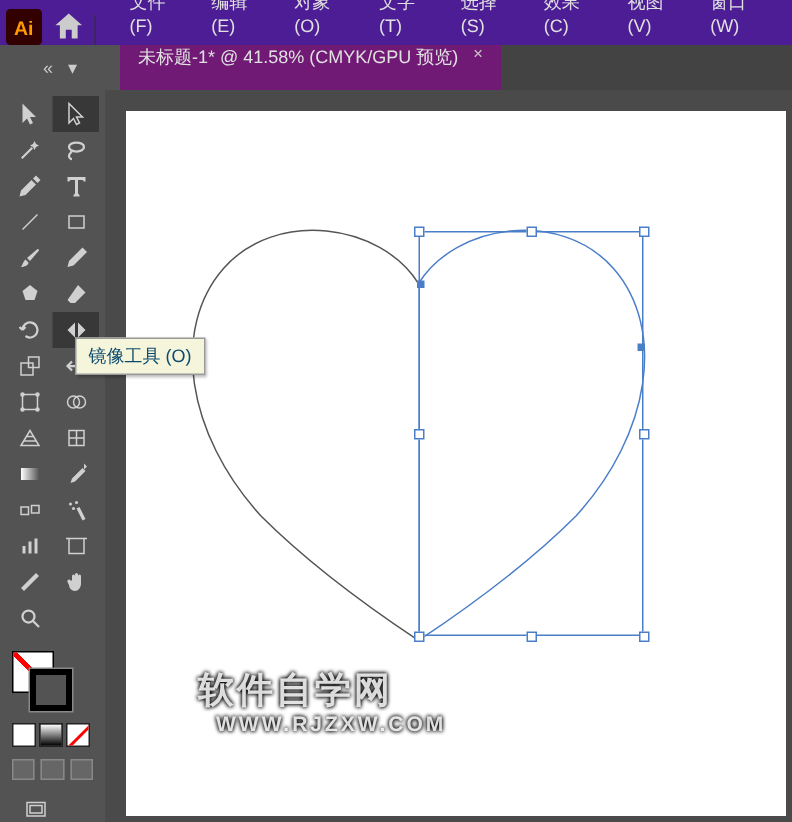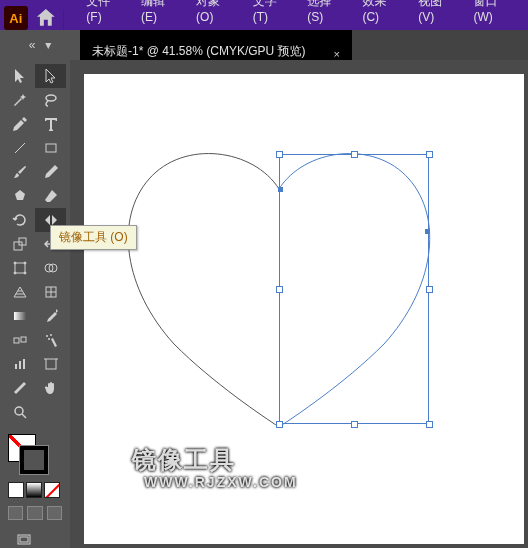--- a/index.html
+++ b/index.html
@@ -4,21 +4,21 @@
 <style>
 *{margin:0;padding:0;box-sizing:border-box;font-family:"Microsoft YaHei",Arial,sans-serif;user-select:none}
 body{width:528px;height:548px;background:#4a4a4a;overflow:hidden;position:relative}
 .top-bar{height:30px;background:#4c1d95;display:flex;align-items:flex-end;padding:0 4px;gap:2px}
 .logo{width:24px;height:24px;background:#330000;color:#ff9a00;font-weight:bold;font-size:13px;display:flex;align-items:center;justify-content:center;border-radius:3px;margin-right:4px}
 .home-icon{width:24px;height:24px;display:flex;align-items:center;justify-content:center;color:#ccc}
 .menu-bar{display:flex;gap:0;margin-left:8px}
 .menu-item{color:#e0e0e0;font-size:12px;padding:6px 8px;cursor:pointer}
 .divider-v{width:1px;height:20px;background:#333;margin:0 4px}
 .doc-tab-bar{height:30px;background:#434343;display:flex;align-items:center;padding-left:80px}
-.doc-tab{height:30px;background:#000000;display:flex;align-items:flex-end;padding:0 12px;color:#e0e0e0;font-size:12px;gap:28px}
+.doc-tab{height:30px;background:#701a75;display:flex;align-items:flex-start;padding:0 12px;color:#e0e0e0;font-size:12px;gap:10px}
 .close-x{color:#ccc;font-size:11px;cursor:pointer}
 .control-strip{position:absolute;top:30px;left:0;width:80px;height:30px;background:#535353;display:flex;align-items:center;justify-content:center;gap:10px}
 .ctrl-btn{color:#ccc;font-size:12px;cursor:pointer}
 .toolbox{position:absolute;left:0;top:60px;width:70px;background:#535353;padding:4px;display:flex;flex-direction:column;gap:0}
 .tool-row{display:flex;gap:0}
 .tool{width:31px;height:24px;display:flex;align-items:center;justify-content:center;color:#d0d0d0;cursor:pointer;position:relative}
 .tool.active{background:#383838}
 .tool svg{width:16px;height:16px}
 .color-swatches{padding:6px 4px;display:flex;flex-direction:column;gap:4px}
 .swatch-big{position:relative;width:40px;height:40px;margin:4px 0}
@@ -33,21 +33,21 @@
 .mini-sw.none::after{content:"";position:absolute;width:24px;height:2px;background:red;transform:rotate(-45deg);top:7px;left:-4px}
 .mode-btns{display:flex;gap:4px;padding:4px 0}
 .mode-btn{width:18px;height:14px;border:1px solid #888;background:#666}
 .canvas-area{position:absolute;left:70px;top:60px;right:0;bottom:0;background:#4a4a4a;overflow:hidden}
 .canvas{position:absolute;left:14px;top:14px;width:440px;height:470px;background:#fff}
 .heart-left{position:absolute;stroke:#555;stroke-width:1;fill:none}
 .heart-right{position:absolute;stroke:#4a7ec9;stroke-width:1;fill:none}
 .bbox{position:absolute;border:1px solid #4a7ec9}
 .handle{position:absolute;width:7px;height:7px;background:#fff;border:1px solid #4a7ec9}
 .anchor{position:absolute;width:5px;height:5px;background:#4a7ec9}
-.tooltip{position:absolute;background:#f5f5dc;border:1px solid #999;padding:3px 8px;font-size:12px;color:#a16207;box-shadow:1px 1px 2px rgba(0,0,0,0.3)}
+.tooltip{position:absolute;background:#f5f5dc;border:1px solid #999;padding:3px 8px;font-size:12px;color:#0c4a6e;box-shadow:1px 1px 2px rgba(0,0,0,0.3)}
 .watermark{position:absolute;color:rgba(255,255,255,0.85);font-weight:bold;text-shadow:0 0 3px #000,0 0 3px #000}
 .wm1{font-size:24px;left:48px;top:370px;letter-spacing:2px}
 .wm2{font-size:14px;left:60px;top:400px;letter-spacing:2px}
 </style>
 </head>
 <body>
 
 <div class="top-bar">
   <div class="logo">Ai</div>
   <div class="home-icon">
@@ -322,18 +322,18 @@
     <div class="handle" style="left:267px;top:77px"></div>
     <div class="handle" style="left:342px;top:77px"></div>
     <div class="handle" style="left:192px;top:212px"></div>
     <div class="handle" style="left:342px;top:212px"></div>
     <div class="handle" style="left:192px;top:347px"></div>
     <div class="handle" style="left:267px;top:347px"></div>
     <div class="handle" style="left:342px;top:347px"></div>
     <div class="anchor" style="left:194px;top:113px"></div>
     <div class="anchor" style="left:341px;top:155px"></div>
 
-    <div class="watermark wm1">镜像工具</div>
+    <div class="watermark wm1">软件自学网</div>
     <div class="watermark wm2">WWW.RJZXW.COM</div>
   </div>
 </div>
 
 <div class="tooltip" style="left:50px;top:225px">镜像工具 (O)</div>
 
 </body></html>

